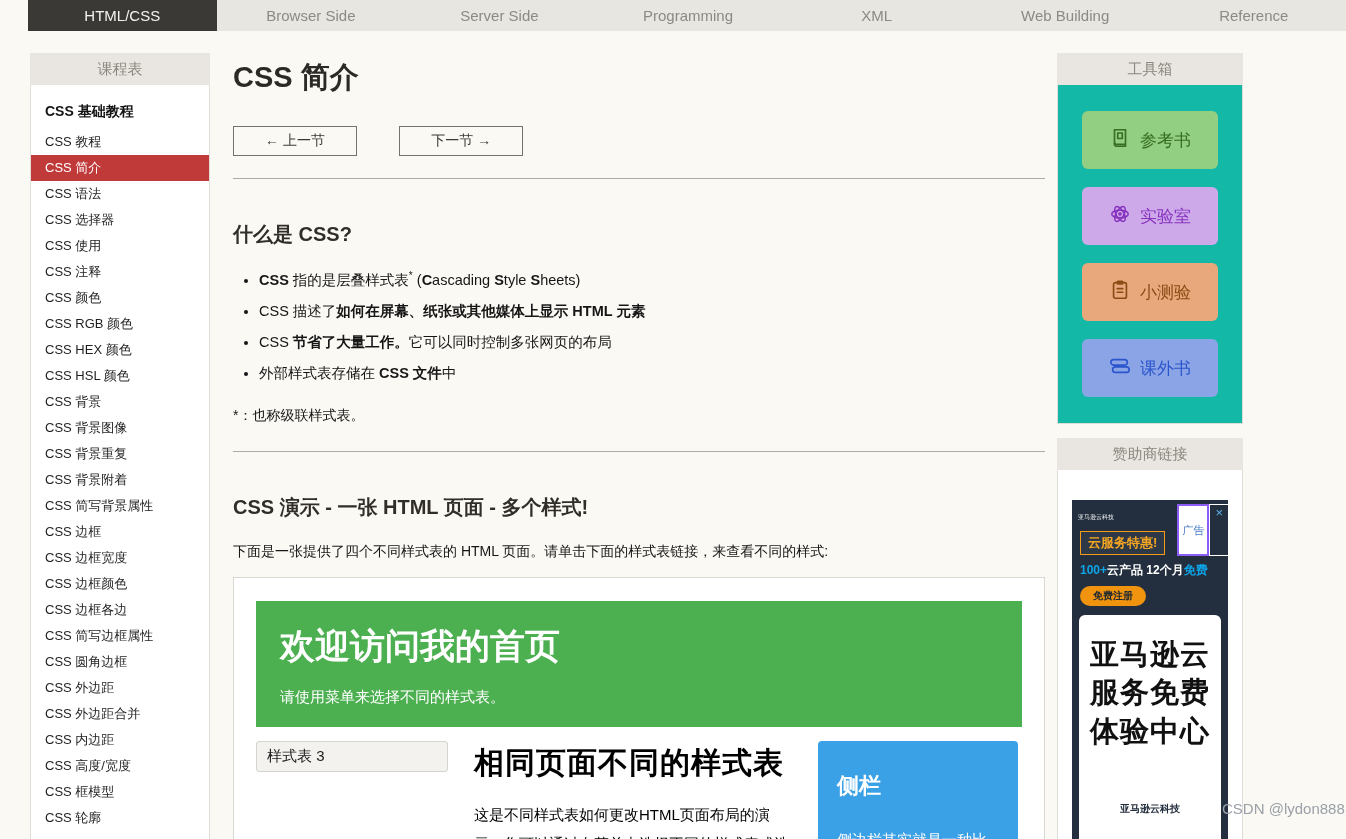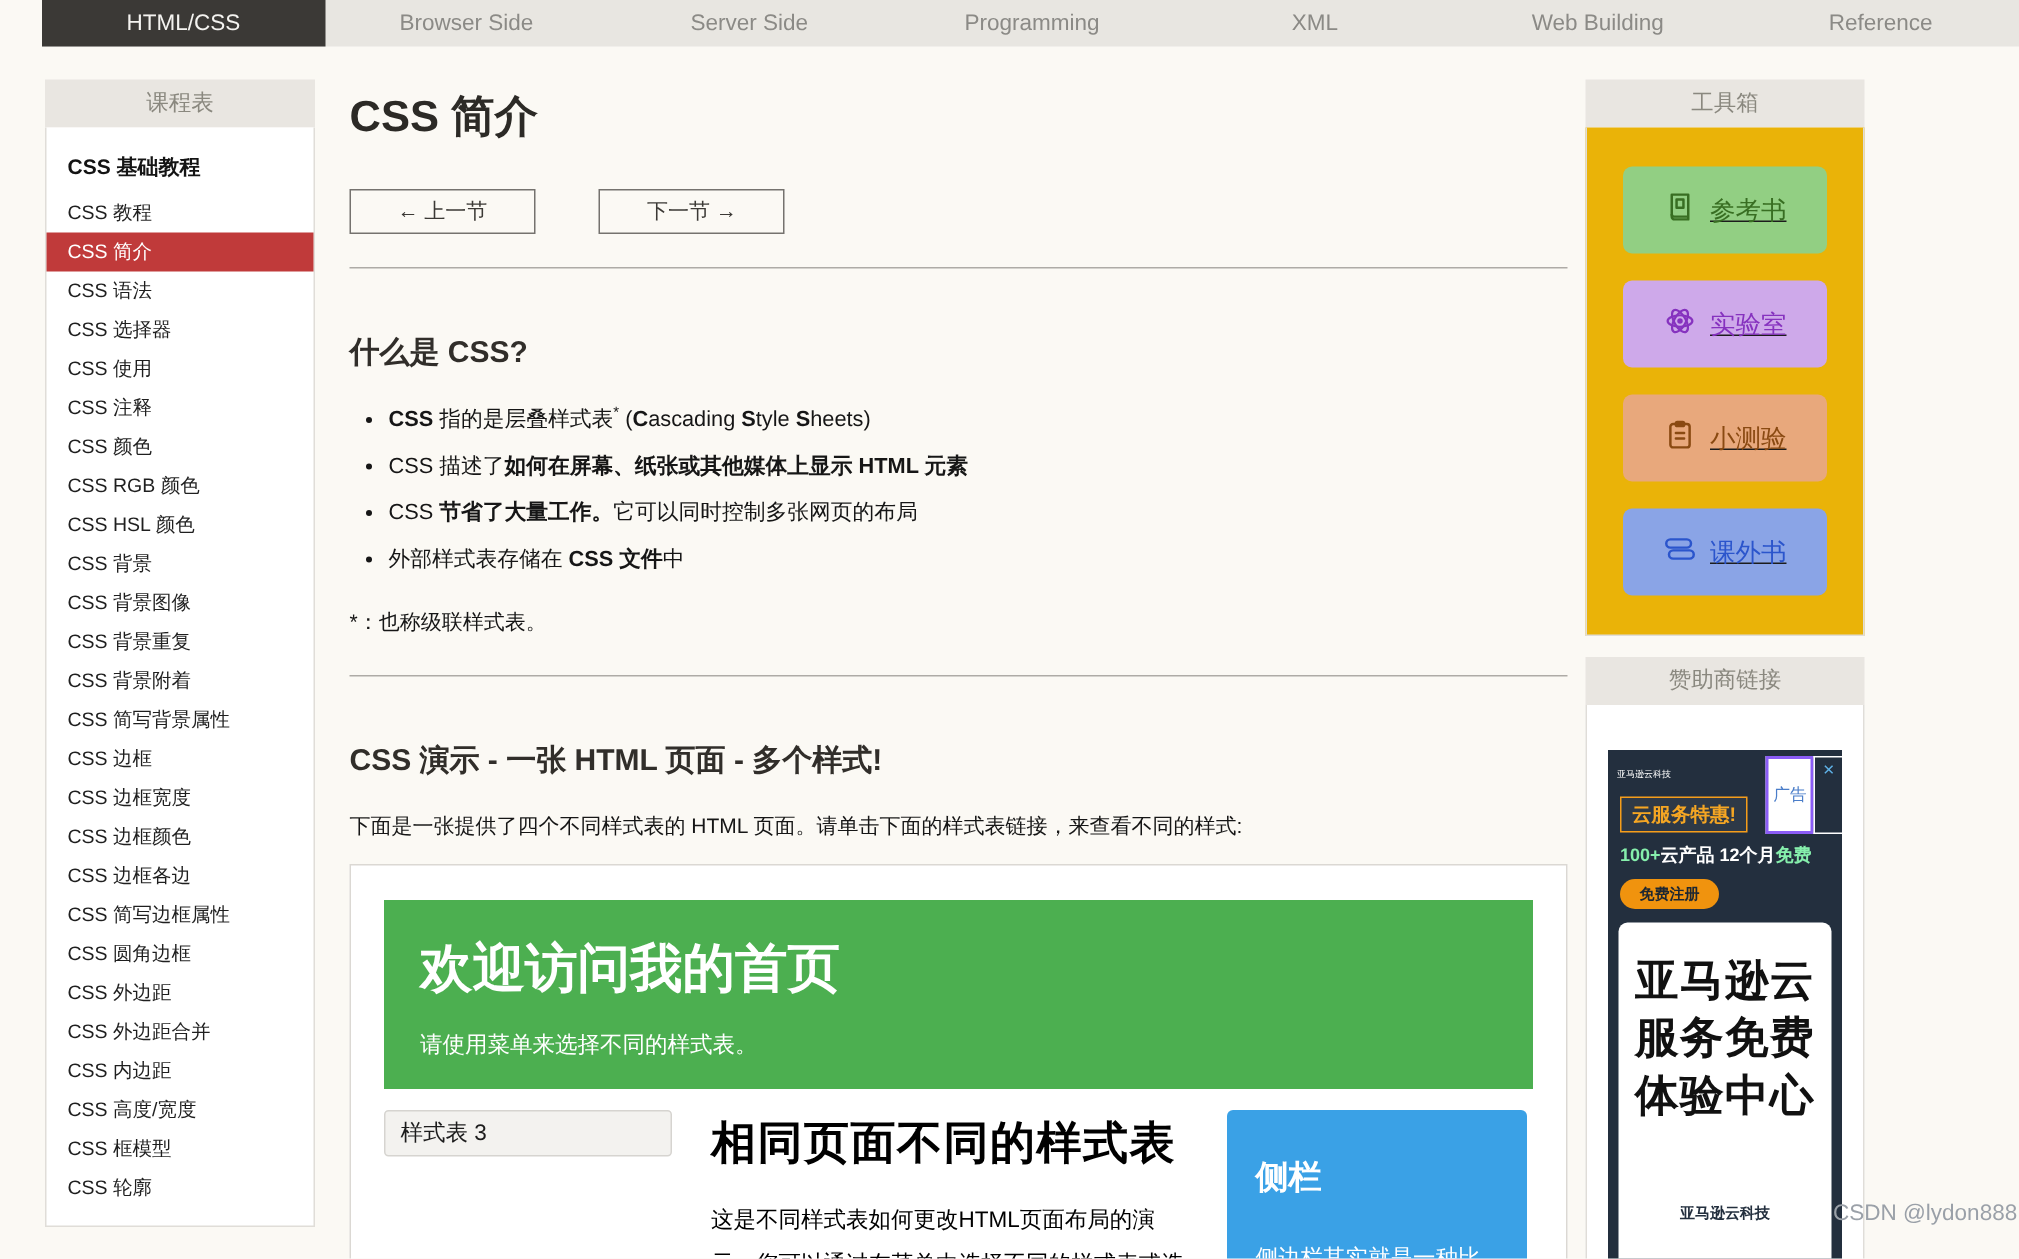--- a/index.html
+++ b/index.html
@@ -50,37 +50,37 @@
   .m-item.active { background:#4caf50; border-color:#4caf50; color:#fff; font-weight:bold; }
   .demo-article { margin-left:26px; width:322px; flex:none; }
   .demo-article-h { font-size:30px; font-weight:bold; color:#000; margin:2px 0 16px; letter-spacing:1px; white-space:nowrap; }
   .demo-article-p { font-size:15px; line-height:1.95; color:#000; }
   .demo-side { margin-left:22px; width:200px; flex:none; background:#3aa1e6; border-radius:4px; padding:16px 19px; color:#fff; }
   .demo-side-h { font-size:22px; font-weight:bold; margin:14px 0 24px; }
   .demo-side-p { font-size:15px; line-height:1.95; }
 
   
   .rightcol { position:absolute; left:1057px; top:53px; width:186px; }
-  .tool-panel { background:#eab308; border:1px solid #e0ddd8; border-top:none; padding:26px 0 26px;text-decoration:underline; }
+  .tool-panel { background:#14b8a6; border:1px solid #e0ddd8; border-top:none; padding:26px 0 26px; }
   .tbtn { width:136px; height:58px; border-radius:6px; margin:0 auto 18px; display:flex; align-items:center; justify-content:center; gap:9px; font-size:17px; cursor:pointer; }
   .tbtn:last-child { margin-bottom:0; }
   .sponsor-h { margin-top:14px; }
   .ad-panel { background:#fff; border:1px solid #e0ddd8; border-top:none; padding:30px 0 20px; }
 
   
   .ad { width:156px; margin:0 auto; background:#232f3e; position:relative; height:352px; overflow:hidden; }
   .ad-toprow { padding:5px 6px 0; }
   .ad-logo { color:#fff; font-size:6px; display:inline-block; line-height:7px; }
   .ad-logo .smile-s { width:16px; height:4px; border-bottom:1.5px solid #f59d1a; border-radius:0 0 9px 9px; margin-top:1px; }
   .ad-topright { position:absolute; top:4px; right:0; display:flex; }
   .ad-label { background:#fff; color:#4a7dc9; border:2px solid #8b5cf6; font-size:11px; line-height:16px; padding:16px 3px; cursor:pointer; }
   .ad-close { color:#5fb2e8; font-size:13px; line-height:16px; padding:0 5px; border:1px solid #fff; border-right:none; cursor:pointer; }
   .ad-badge { display:inline-block; border:1px solid #f59d1a; color:#f5a623; font-weight:bold; font-size:13px; padding:2px 7px; margin:8px 0 0 8px; background:rgba(255,255,255,0.05); }
   .ad-line { font-size:12px; font-weight:bold; margin:7px 0 0 8px; white-space:nowrap; }
-  .org { color:#86efac;margin-top:23px; } .wht { color:#fff; }
+  .org { color:#0ea5e9;margin-top:23px; } .wht { color:#fff; }
   .ad-cta { display:inline-block; background:#f0930e; color:#1d2732; font-size:10px; font-weight:bold; border-radius:10px; padding:3px 13px; margin:7px 0 9px 8px; cursor:pointer; }
   .ad-card { background:#fff; margin:0 7px; border-radius:6px 6px 0 0; padding-top:20px; text-align:center; height:240px; }
   .ad-headline div { font-size:29px; font-weight:bold; color:#111; line-height:1.32; letter-spacing:1px; }
   .ad-brand { margin-top:52px; font-size:10px; font-weight:bold; color:#232f3e; }
   .smile { width:30px; height:5px; border-bottom:2.5px solid #f59d1a; border-radius:0 0 14px 14px; margin:0 auto; }
 
   .wm { position:absolute; left:1222px; top:800px; font-size:15px; color:#9aa0a8; z-index:9; }
 </style>
 </head>
 <body>
@@ -103,20 +103,21 @@
     <div>
 
     <div class="side-item">CSS 教程</div>
         <div class="side-item active">CSS 简介</div>
         <div class="side-item">CSS 语法</div>
         <div class="side-item">CSS 选择器</div>
         <div class="side-item">CSS 使用</div>
         <div class="side-item">CSS 注释</div>
         <div class="side-item">CSS 颜色</div>
         <div class="side-item">CSS RGB 颜色</div>
+        <div class="side-item">CSS HEX 颜色</div>
         <div class="side-item">CSS HSL 颜色</div>
         <div class="side-item">CSS 背景</div>
         <div class="side-item">CSS 背景图像</div>
         <div class="side-item">CSS 背景重复</div>
         <div class="side-item">CSS 背景附着</div>
         <div class="side-item">CSS 简写背景属性</div>
         <div class="side-item">CSS 边框</div>
         <div class="side-item">CSS 边框宽度</div>
         <div class="side-item">CSS 边框颜色</div>
         <div class="side-item">CSS 边框各边</div>

